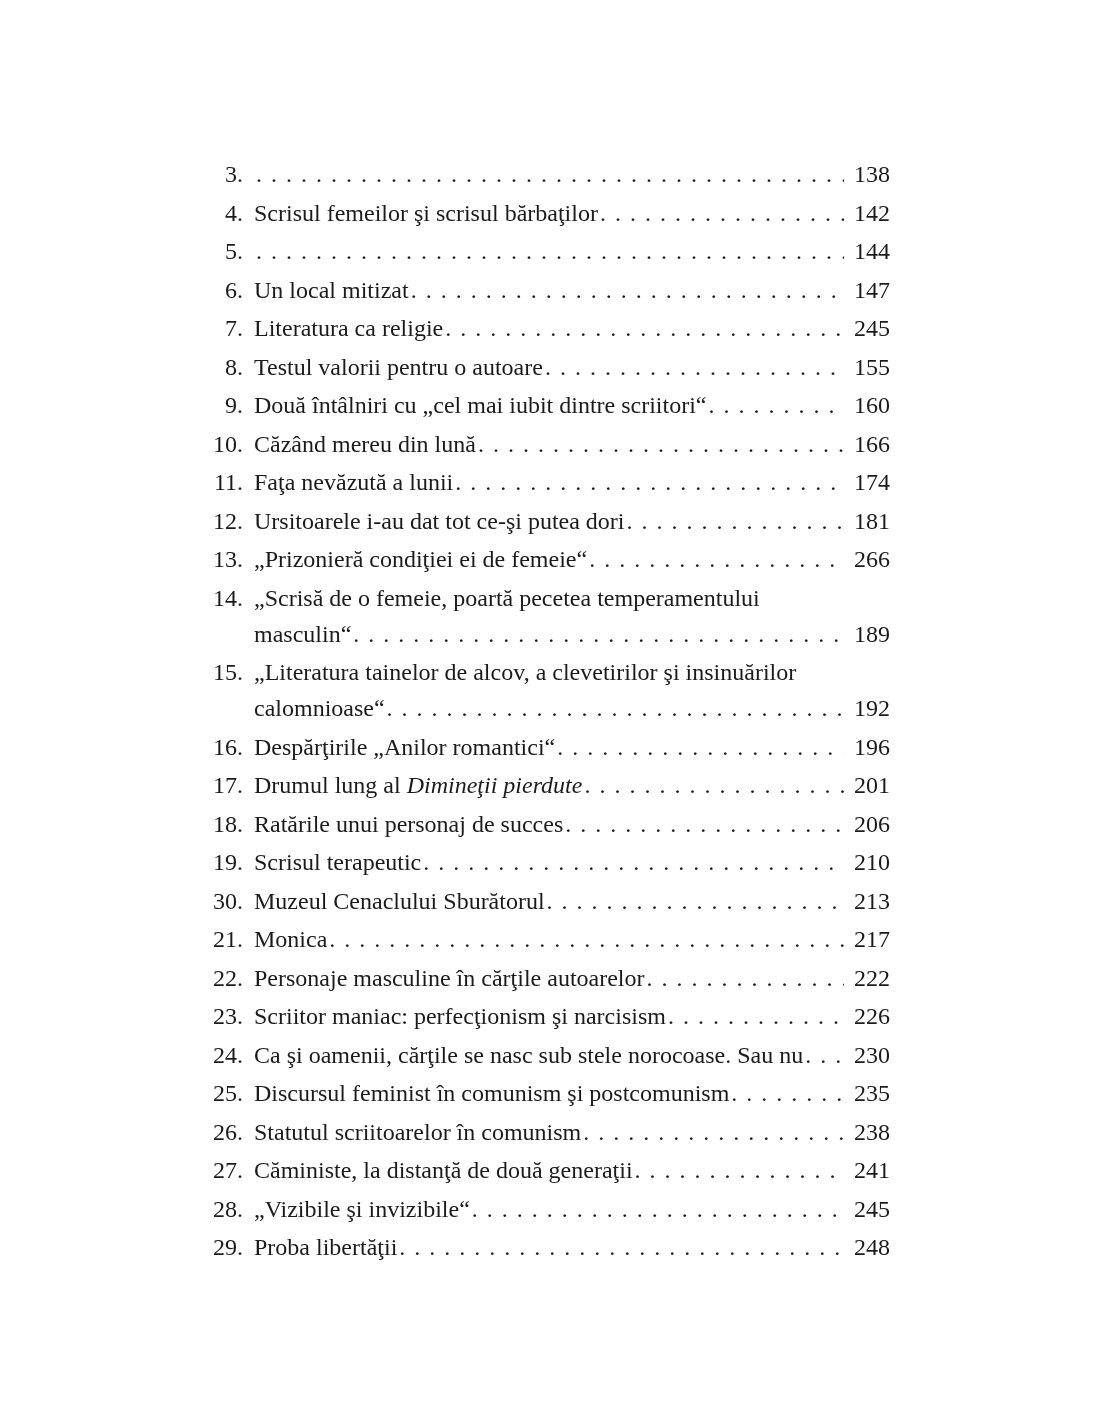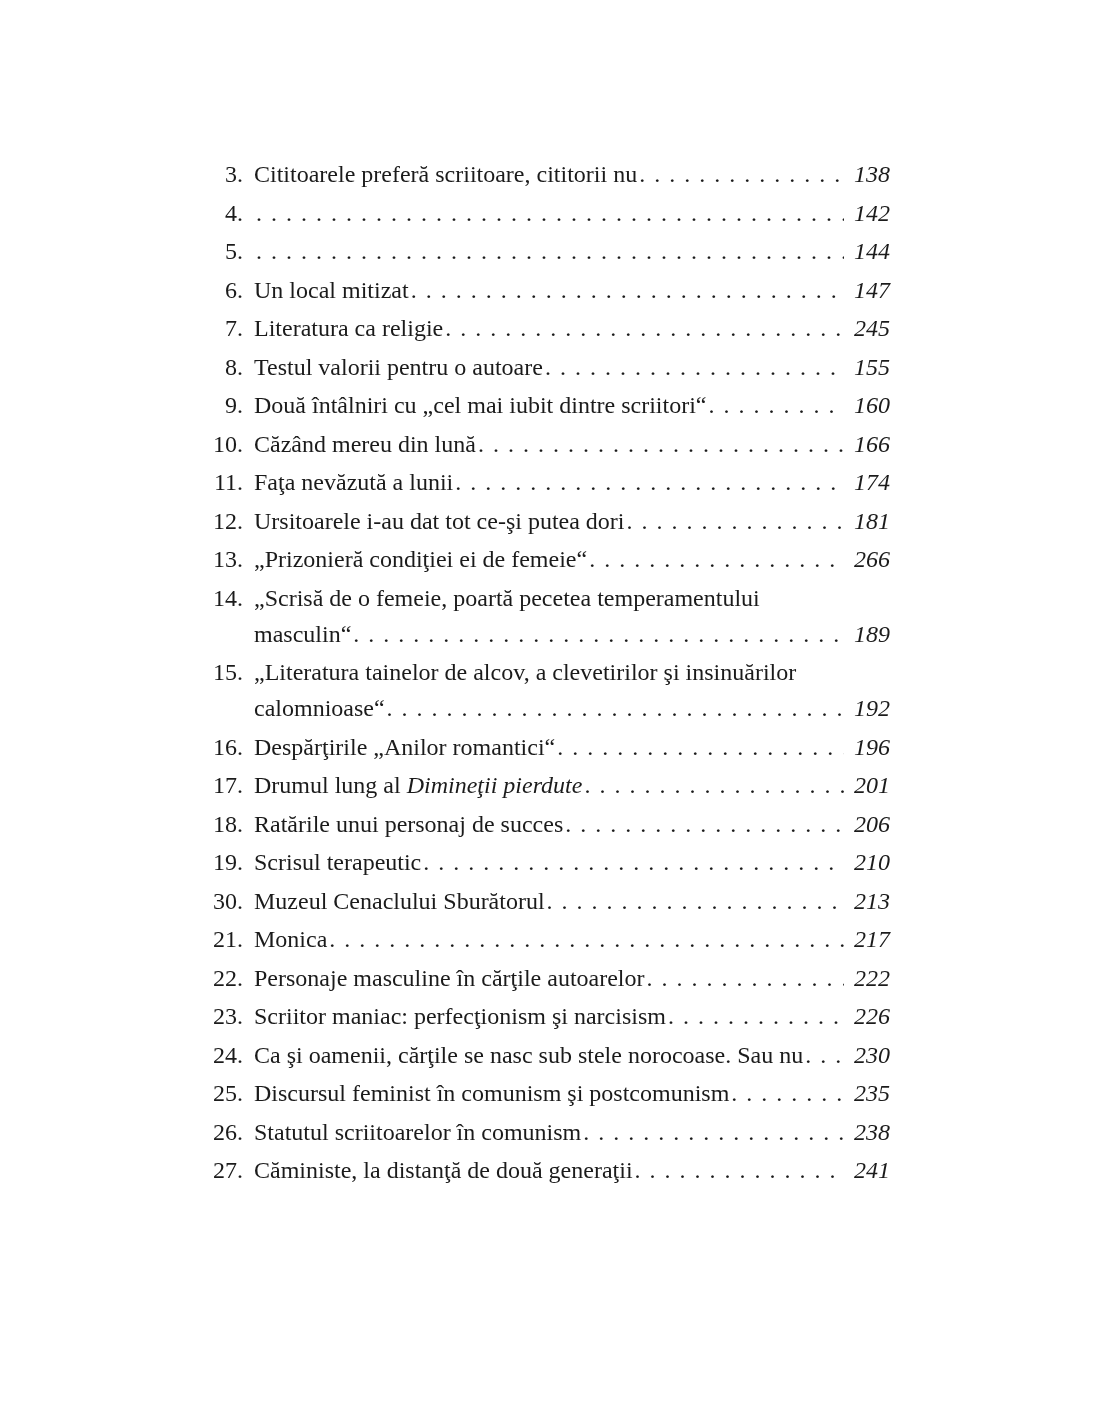--- a/index.html
+++ b/index.html
@@ -51,39 +51,38 @@
     margin-left: 2px;
     margin-right: 10px;
     letter-spacing: 1.5px;
   }
   .dots::after {
     content: ". . . . . . . . . . . . . . . . . . . . . . . . . . . . . . . . . . . . . . . . . . . . . . . . . . . . . . . . . . . . . . . . . . . . ";
   }
   .page-num {
     flex: 0 0 auto;
     white-space: nowrap;
-    font-style: italic;
   }
 </style>
 </head>
 <body>
 
 <div class="book-page">
   <div class="toc">
       <div class="entry">
         <div class="line">
           <span class="num">3.</span>
-          <span class="text"><span>Cititoarele preferă scriitoare, cititorii nu</span></span>
           <span class="dots"></span>
           <span class="page-num">138</span>
         </div>
       </div>
       <div class="entry">
         <div class="line">
           <span class="num">4.</span>
+          <span class="text"><span>Scrisul femeilor şi scrisul bărbaţilor</span></span>
           <span class="dots"></span>
           <span class="page-num">142</span>
         </div>
       </div>
       <div class="entry">
         <div class="line">
           <span class="num">5.</span>
           <span class="dots"></span>
           <span class="page-num">144</span>
         </div>
@@ -263,16 +262,32 @@
           <span class="dots"></span>
           <span class="page-num">238</span>
         </div>
       </div>
       <div class="entry">
         <div class="line">
           <span class="num">27.</span>
           <span class="text"><span>Căministe, la distanţă de două generaţii </span></span>
           <span class="dots"></span>
           <span class="page-num">241</span>
+        </div>
+      </div>
+      <div class="entry">
+        <div class="line">
+          <span class="num">28.</span>
+          <span class="text"><span>„Vizibile şi invizibile“</span></span>
+          <span class="dots"></span>
+          <span class="page-num">245</span>
+        </div>
+      </div>
+      <div class="entry">
+        <div class="line">
+          <span class="num">29.</span>
+          <span class="text"><span>Proba libertăţii</span></span>
+          <span class="dots"></span>
+          <span class="page-num">248</span>
         </div>
       </div>
     </div>
 </div>
 
 </body></html>

